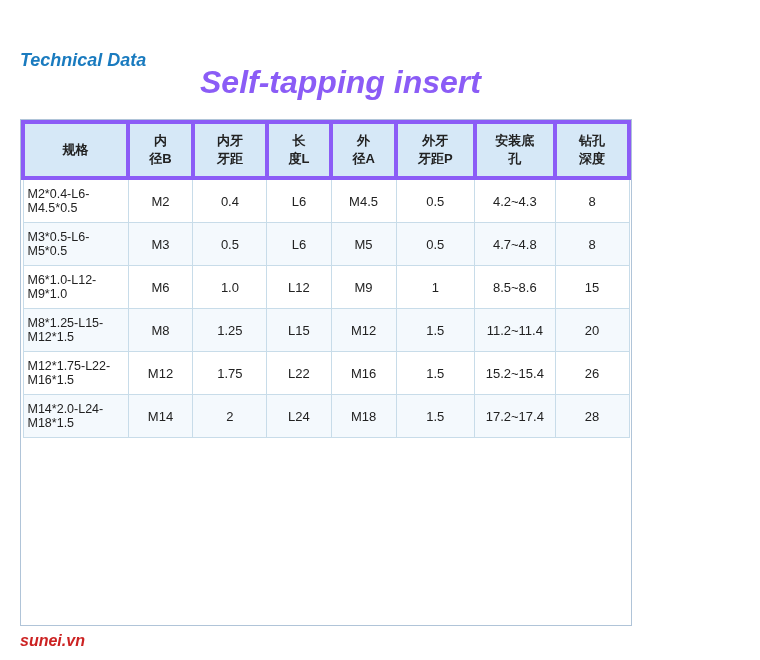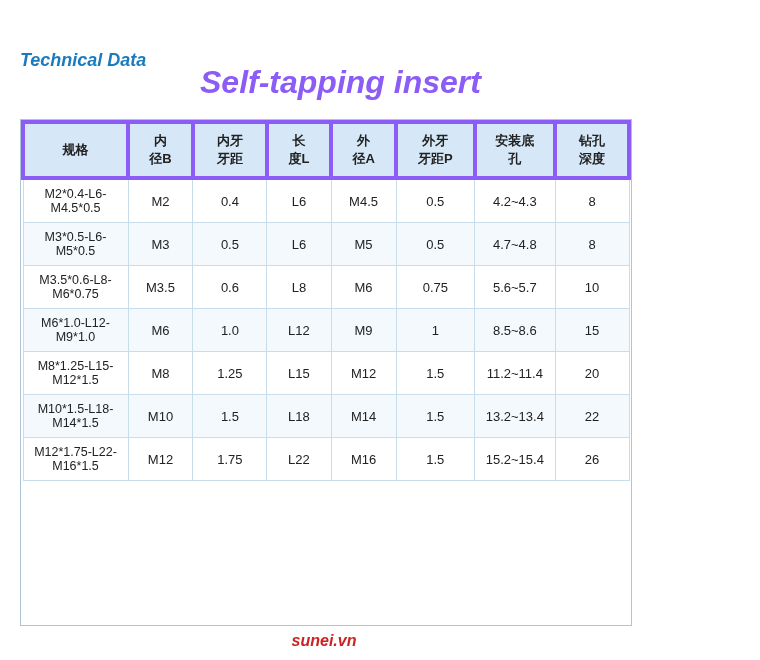--- a/index.html
+++ b/index.html
@@ -65,26 +65,26 @@
       background: #f4f9fd;
     }
     tbody td {
       border: 1px solid #c8dce9;
       padding: 7px 4px;
       text-align: center;
       color: #222;
       font-size: 13px;
     }
     tbody td:first-child {
-      text-align: center;
+      text-align: left;
       font-size: 12.5px;
     }
     .footer {
       display: flex;
-      justify-content: center;
+      justify-content: flex-start;
       padding: 6px 4px 0 0;
     }
     .brand-label {
       color: #cc2222;
       font-size: 16px;
       font-style: italic;
       font-weight: bold;
     }
   </style>
 </head>
@@ -125,68 +125,58 @@
             <td>M3*0.5-L6-M5*0.5</td>
             <td>M3</td>
             <td>0.5</td>
             <td>L6</td>
             <td>M5</td>
             <td>0.5</td>
             <td>4.7~4.8</td>
             <td>8</td>
           </tr>
           <tr>
-            <td>M3.5*0.6-L8-M6*0.75</td>
-            <td>M3.5</td>
-            <td>0.6</td>
-            <td>L8</td>
-            <td>M6</td>
-            <td>0.75</td>
-            <td>5.6~5.7</td>
-            <td>10</td>
-          </tr>
-          <tr>
             <td>M6*1.0-L12-M9*1.0</td>
             <td>M6</td>
             <td>1.0</td>
             <td>L12</td>
             <td>M9</td>
             <td>1</td>
             <td>8.5~8.6</td>
             <td>15</td>
           </tr>
           <tr>
             <td>M8*1.25-L15-M12*1.5</td>
             <td>M8</td>
             <td>1.25</td>
             <td>L15</td>
             <td>M12</td>
             <td>1.5</td>
             <td>11.2~11.4</td>
             <td>20</td>
           </tr>
           <tr>
-            <td>M10*1.5-L18-M14*1.5</td>
-            <td>M10</td>
-            <td>1.5</td>
-            <td>L18</td>
-            <td>M14</td>
-            <td>1.5</td>
-            <td>13.2~13.4</td>
-            <td>22</td>
-          </tr>
-          <tr>
             <td>M12*1.75-L22-M16*1.5</td>
             <td>M12</td>
             <td>1.75</td>
             <td>L22</td>
             <td>M16</td>
             <td>1.5</td>
             <td>15.2~15.4</td>
             <td>26</td>
+          </tr>
+          <tr>
+            <td>M14*2.0-L24-M18*1.5</td>
+            <td>M14</td>
+            <td>2</td>
+            <td>L24</td>
+            <td>M18</td>
+            <td>1.5</td>
+            <td>17.2~17.4</td>
+            <td>28</td>
           </tr>
         </tbody>
     </table>
   </div>
 
   <div class="footer">
     <span class="brand-label">sunei.vn</span>
   </div>
 </div>
 

